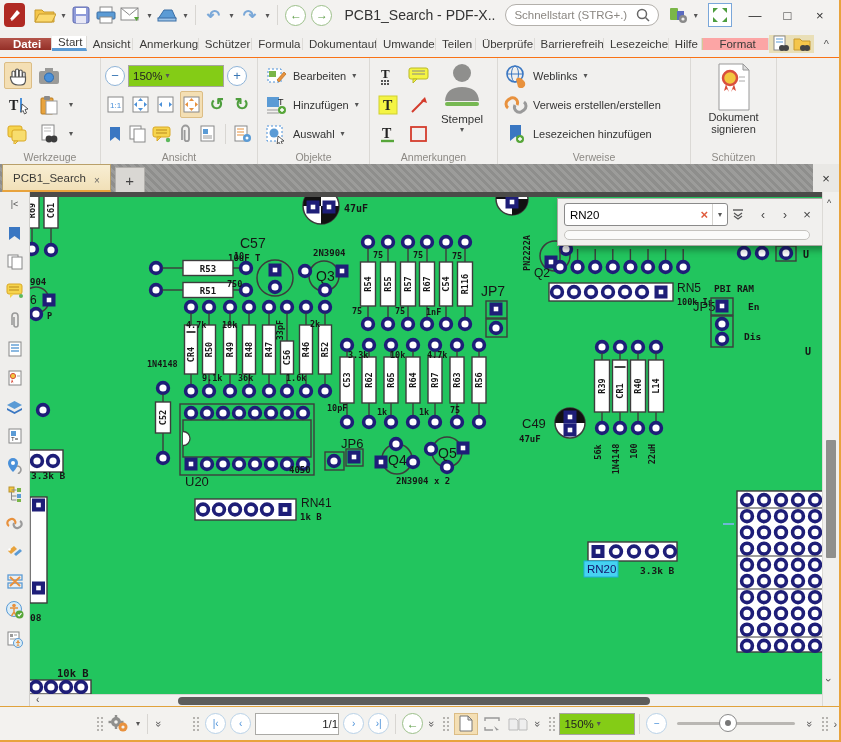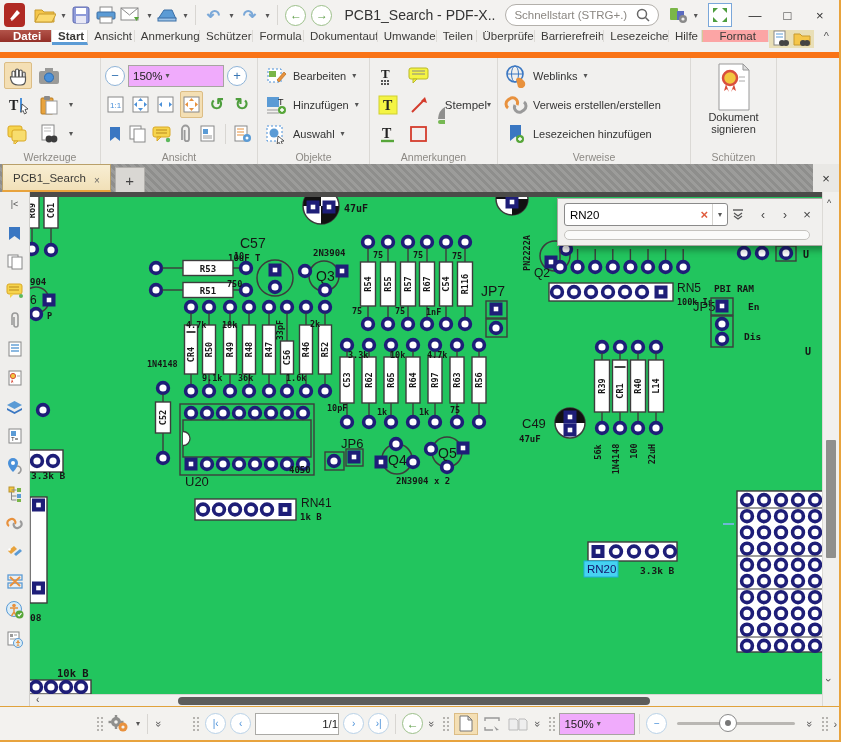--- a/index.html
+++ b/index.html
@@ -13,39 +13,39 @@
 .qat .ib{display:inline-flex;align-items:center;justify-content:center;width:24px;height:24px}
 .dd{font-size:8px;color:#555;width:10px;display:inline-block;text-align:center}
 .vsep{width:1px;height:20px;background:#d8d6d2;margin:0 4px}
 .navbtn{width:21px;height:21px;border:1.5px solid #9cc08a;border-radius:50%;color:#5a9c42;font-size:12px;display:inline-flex;align-items:center;justify-content:center;background:#fff;margin:0 2px}
 .title{font-size:14px;color:#333;margin:0 8px;white-space:nowrap}
 .qsearch{width:170px;height:22px;border:1px solid #b3b0ab;border-radius:12px;background:#fff;display:flex;align-items:center;padding:0 8px;gap:6px}
 .qsearch span{font-size:11.5px;color:#8b8782;flex:1;white-space:nowrap;overflow:hidden}
 .wbtn{width:34px;height:24px;display:inline-flex;align-items:center;justify-content:center;font-size:13px;color:#333}
 .fsbox{width:26px;height:24px;border:1px solid #7aa7d9;background:#fff;display:inline-flex;align-items:center;justify-content:center;margin:0 6px}
 
-.tabrow{position:absolute;left:0;top:30px;width:100%;height:28px;background:#f1f0ee;display:flex;align-items:flex-start;border-bottom:6px solid #f97316;font-size:11.5px;color:#3b3a38}
+.tabrow{position:absolute;left:0;top:30px;width:100%;height:28px;background:#f1f0ee;display:flex;align-items:center;border-bottom:1px solid #f97316;font-size:11.5px;color:#3b3a38}
 .tab{display:flex;align-items:center;padding:0 6px;border-right:1px solid #dddbd7;white-space:nowrap;overflow:hidden}
 .tab.datei{background:linear-gradient(#b3544a,#942f27);color:#fff;padding:0 13px;font-weight:bold}
-.tab.active{background:#fff;border-bottom:3px solid #5b9bd5;font-weight:bold}
+.tab.active{background:#fff;border-bottom:3px solid #5b9bd5;font-weight:normal}
 .tab.format{background:#fca5a5;padding:0 16px;border-left:1px solid #d6c795}
 .tabicons{display:flex;align-items:center;background:#e9dfb7;padding:0 3px;gap:3px}
 .collapse{margin-left:auto;display:flex;align-items:center;padding:0 10px;color:#555;font-size:11px}
 
 .ribbon{position:absolute;left:0;top:58px;width:100%;height:106px;background:#f1f0ee;display:flex}
 .group{position:relative;border-right:1px solid #dbd9d5;padding:3px 4px 14px 4px;display:flex;flex-direction:column}
 .glabel{position:absolute;bottom:1px;left:0;width:100%;text-align:center;font-size:10.5px;color:#8c8984}
 .grow{display:flex;align-items:center;gap:3px;height:29px}
 .rbtn{display:inline-flex;align-items:center;justify-content:center;width:28px;height:27px;border-radius:2px}
 .rbtn.sel{background:#f4dfb4;border:1px solid #dcbd85}
 .rlbl{font-size:11px;color:#333;white-space:nowrap}
-.combo{height:22px;border:1px solid #a7a5a1;background:#f0abfc;display:flex;align-items:center;font-size:11.5px;color:#222;padding:0 4px;justify-content:flex-start}
+.combo{height:22px;border:1px solid #a7a5a1;background:#84cc16;display:flex;align-items:center;font-size:11.5px;color:#222;padding:0 4px;justify-content:flex-start}
 .circbtn{width:20px;height:20px;border-radius:50%;border:1.5px solid #8fb4d8;color:#3a77b5;background:#fff;display:inline-flex;align-items:center;justify-content:center;font-size:13px}
 .green{color:#4e9e3d;font-size:17px;font-weight:bold}
-.stamp{display:flex;flex-direction:row;align-items:center;width:58px;font-size:11.5px;color:#333}
+.stamp{display:flex;flex-direction:column;align-items:center;width:58px;font-size:11.5px;color:#333}
 
 .doctabs{position:absolute;left:0;top:164px;width:100%;height:28px;background:repeating-linear-gradient(45deg,#8e8e8c 0 3px,#9c9c9a 3px 6px);display:flex;align-items:stretch}
 .dtab{background:linear-gradient(#f8eed3,#f1e0b8);border:1px solid #b9a06a;border-bottom:2px solid #e8a33d;display:flex;align-items:center;gap:8px;padding:7px 10px;font-size:11.5px;color:#3a3936;margin-left:2px}
 .dtab .x{font-size:10px;color:#6b6a67;align-self:flex-start;margin-top:3px}
 .plustab{width:30px;margin:3px 0 0 4px;background:#d9d7d3;border:1px solid #b2b0ac;border-bottom:none;display:flex;align-items:center;justify-content:center;color:#444;font-size:15px}
 .dclose{margin-left:auto;width:26px;display:flex;align-items:center;justify-content:center;background:#e9e8e5;color:#333;font-size:13px}
 
 .main{position:absolute;left:0;top:192px;width:100%;height:514px;display:flex}
 .sidebar{width:30px;background:#efeeec;border-right:1px solid #d0cecb;display:flex;flex-direction:column;align-items:center;padding-top:2px;gap:9px}
 .sbi{width:20px;height:20px;display:flex;align-items:center;justify-content:center}

